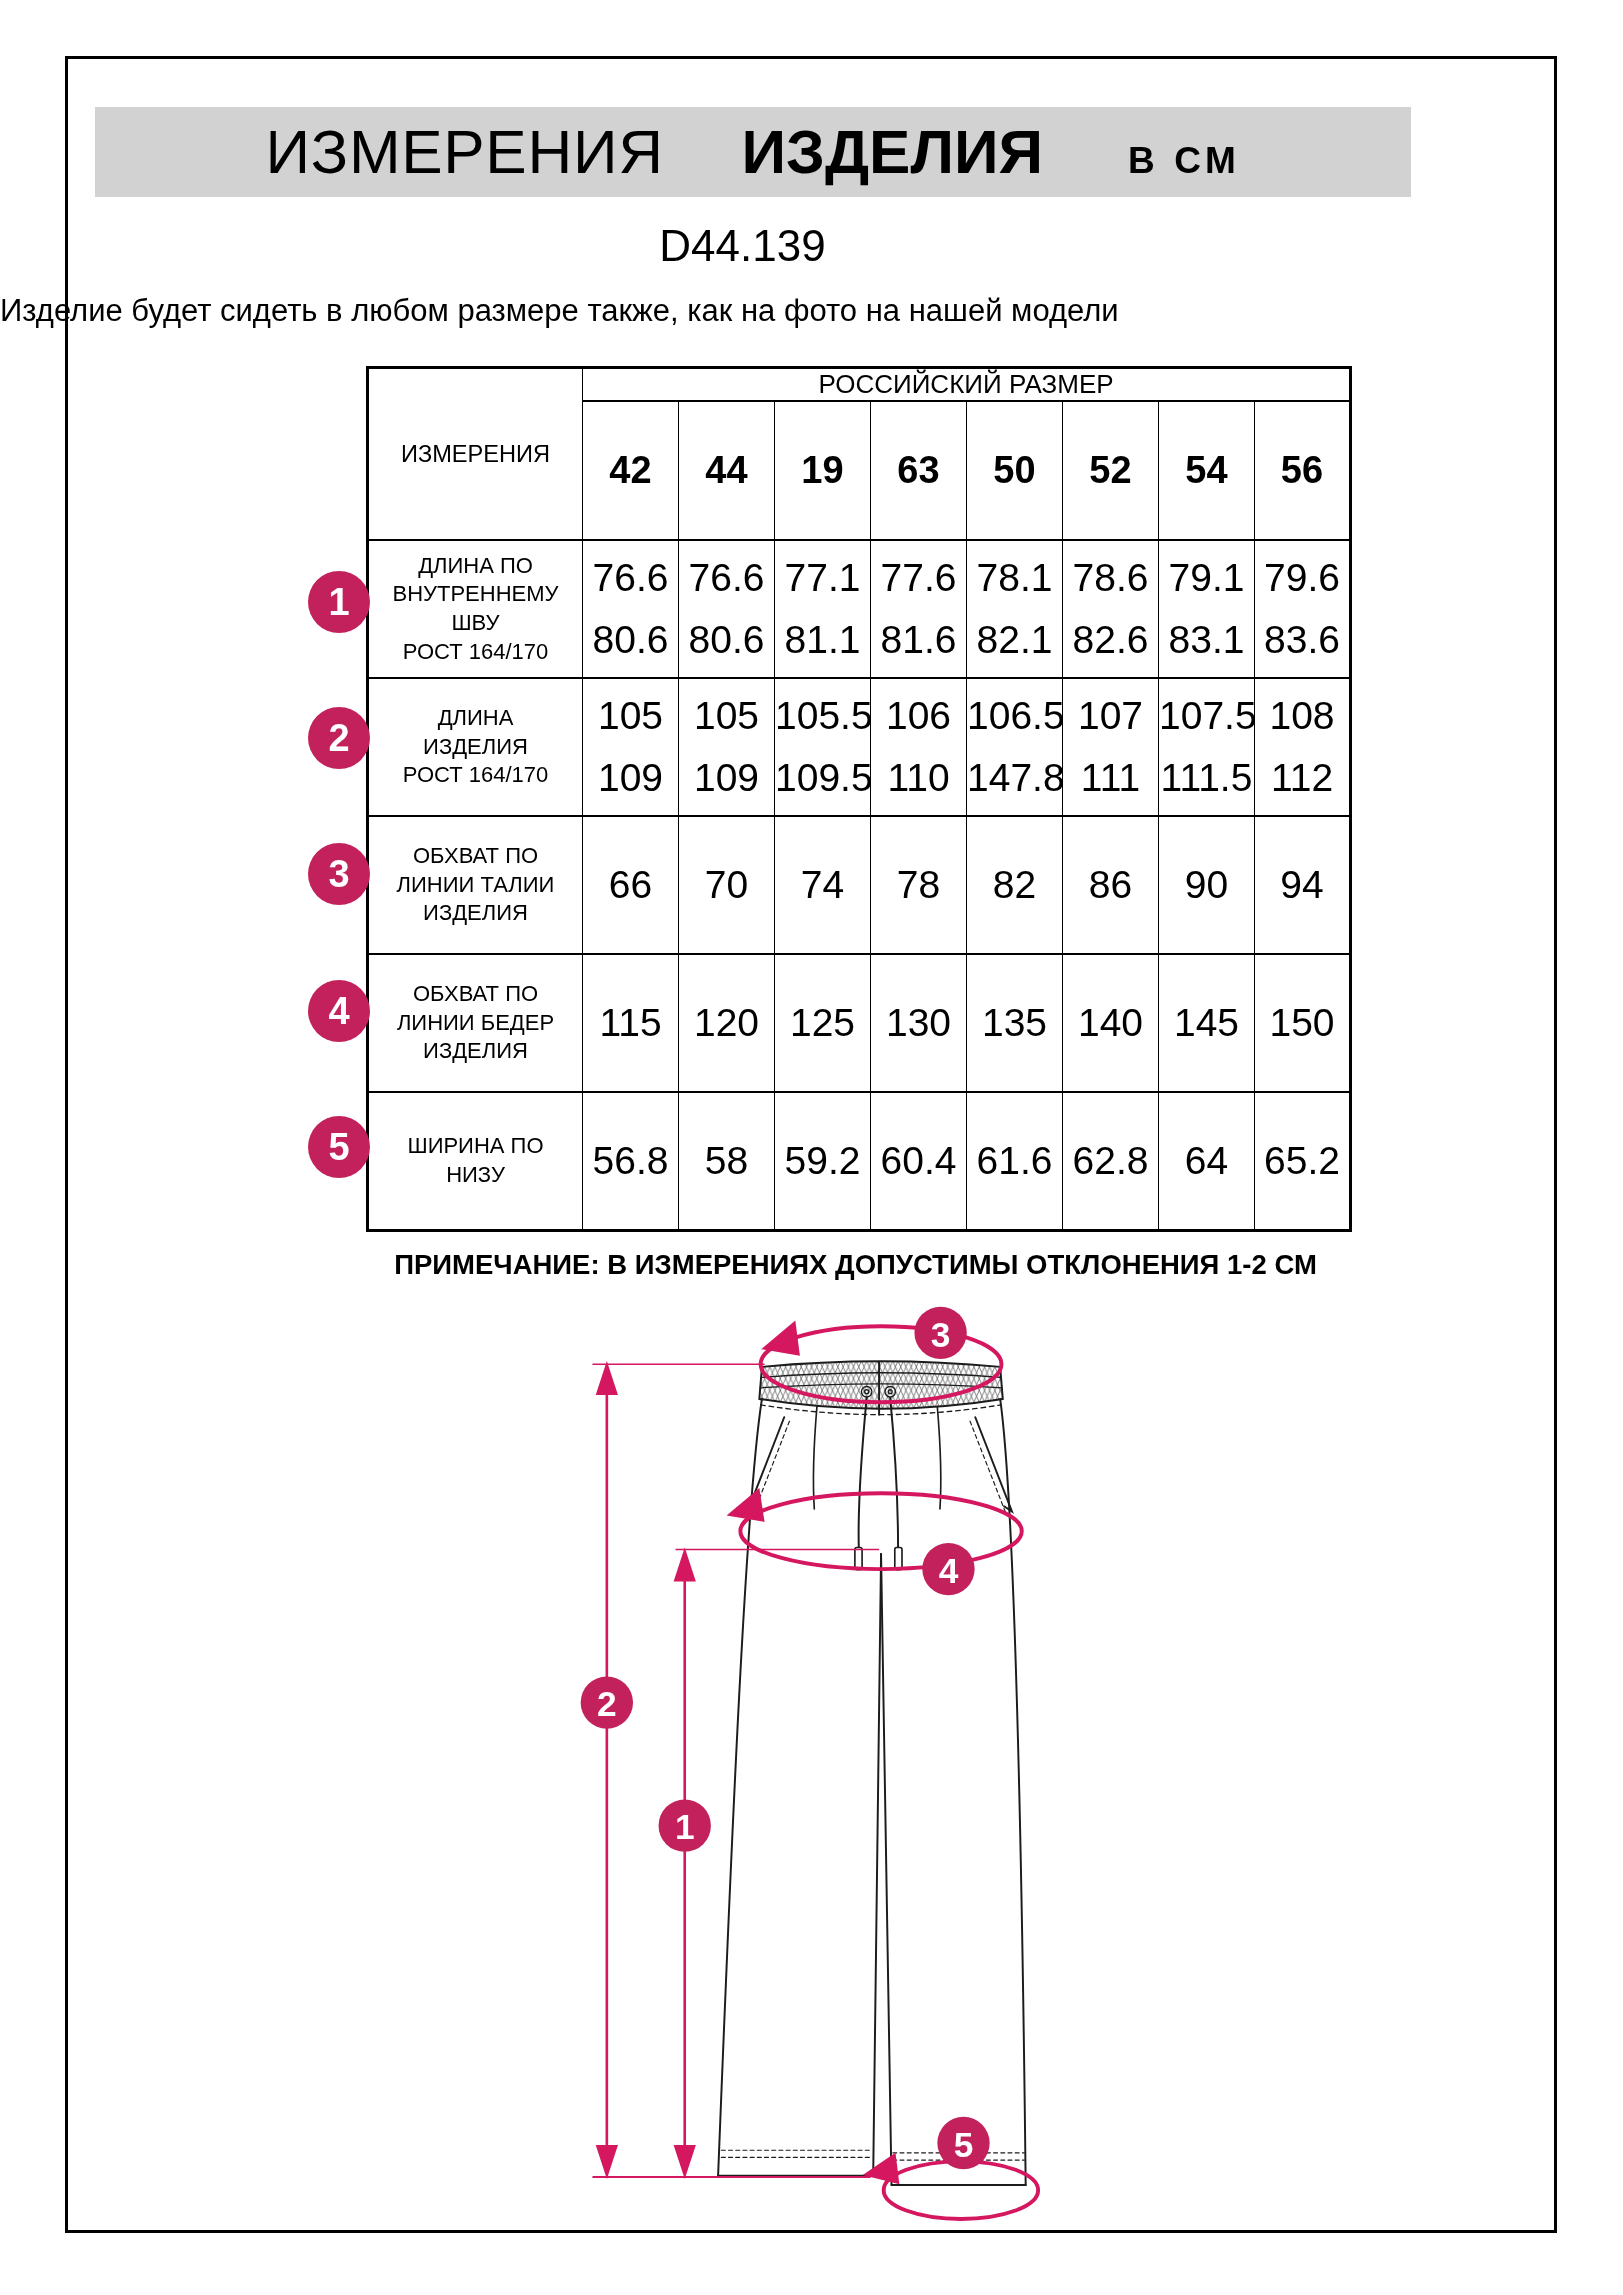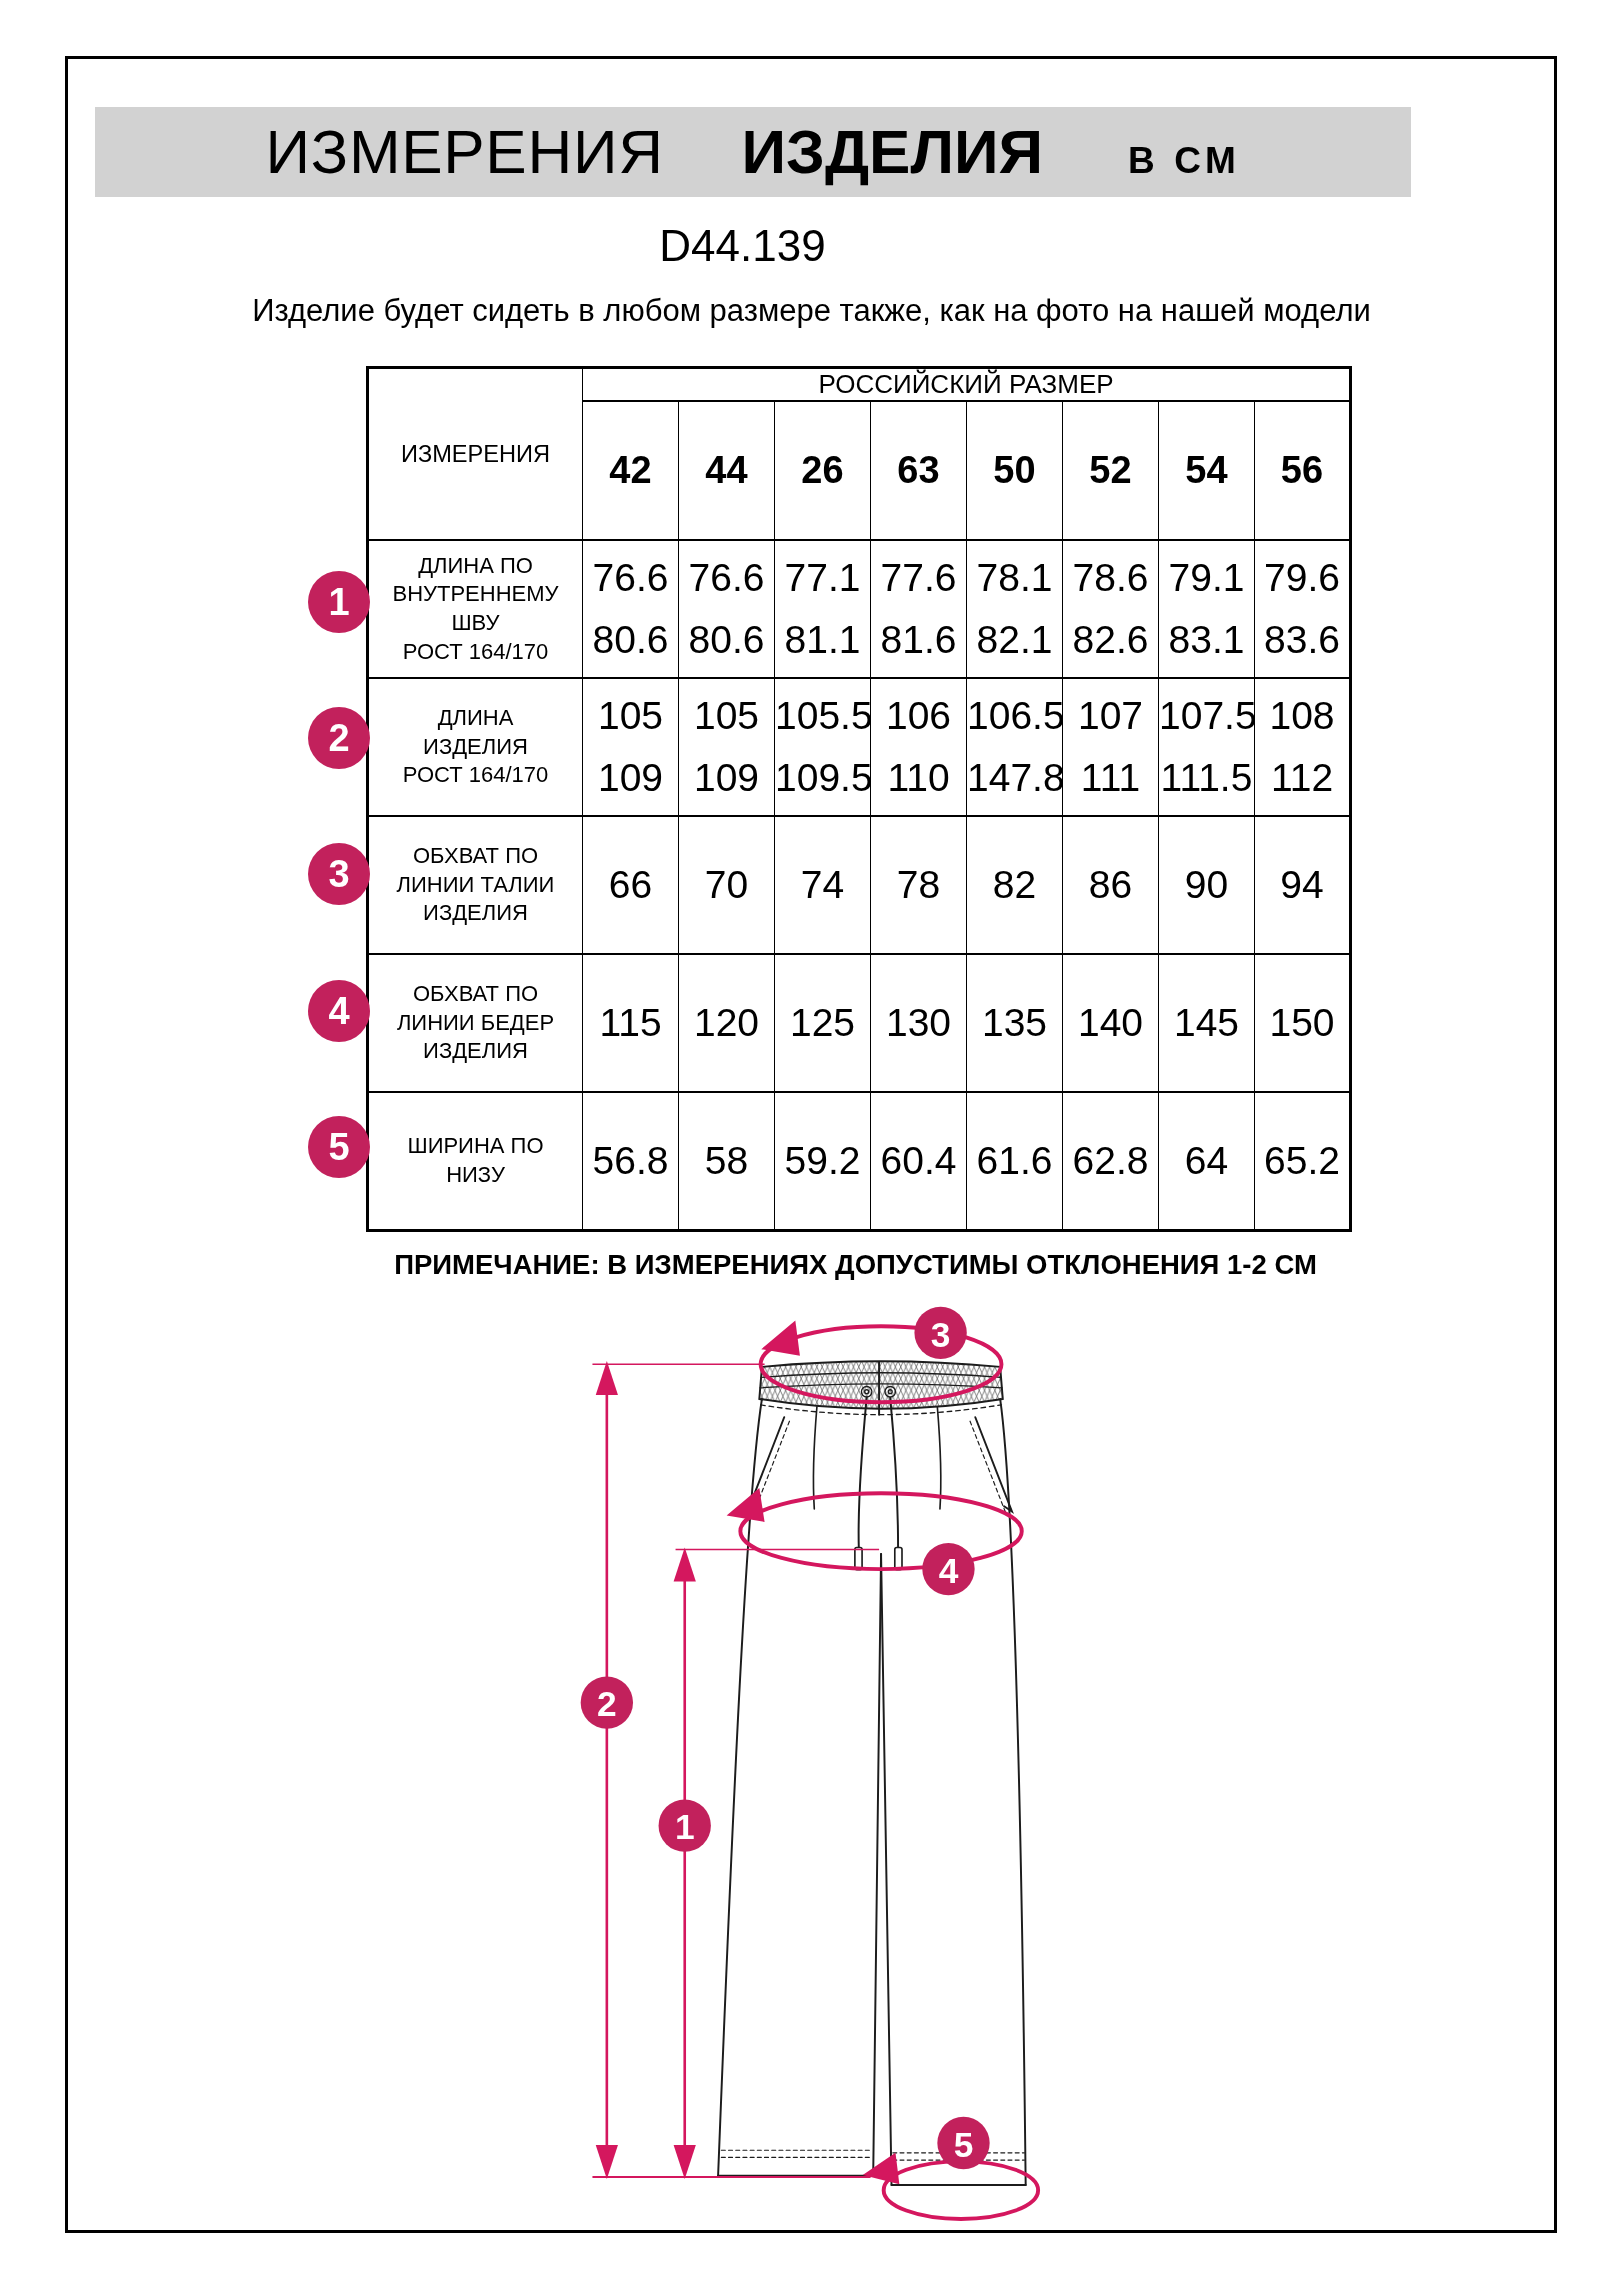--- a/index.html
+++ b/index.html
@@ -12,21 +12,21 @@
     border:3.3px solid #000;box-sizing:border-box;
   }
   .banner{
     position:absolute;left:95px;top:107px;width:1316px;height:90px;
     background:#D2D2D2;text-align:center;line-height:90px;white-space:nowrap;
   }
   .banner .t1{font-size:62px;font-weight:400;letter-spacing:0.7px;}
   .banner .t2{font-size:62px;font-weight:700;margin-left:75px;}
   .banner .t3{font-size:37px;font-weight:700;margin-left:82px;letter-spacing:4.6px;}
   .model{position:absolute;left:0;top:221px;width:1485px;text-align:center;font-size:44px;font-weight:400;}
-  .subtitle{position:absolute;left:0;top:293px;width:1623px;text-align:center;font-size:31px;}
+  .subtitle{position:absolute;left:0;top:293px;width:1623px;text-align:left;font-size:31px;}
   .size-table{
     position:absolute;left:366px;top:366px;width:979px;
     border-collapse:collapse;table-layout:fixed;border:3.3px solid #000;
   }
   .size-table td{
     border:1.3px solid #000;border-top-width:2.6px;border-bottom-width:2.6px;
     text-align:center;vertical-align:middle;padding:0;
   }
   .corner{font-size:23.6px;}
   .group{font-size:26px;height:31px;}
@@ -72,21 +72,21 @@
         <col style="width:96px">
     </colgroup>
     <thead>
       <tr>
         <td class="corner" rowspan="2">ИЗМЕРЕНИЯ</td>
         <td class="group" colspan="8">РОССИЙСКИЙ РАЗМЕР</td>
       </tr>
       <tr id="sizes-row">
           <td class="size-cell">42</td>
           <td class="size-cell">44</td>
-          <td class="size-cell">26</td>
+          <td class="size-cell">19</td>
           <td class="size-cell">63</td>
           <td class="size-cell">50</td>
           <td class="size-cell">52</td>
           <td class="size-cell">54</td>
           <td class="size-cell">56</td>
         </tr>
     </thead>
     <tbody id="table-body">
         <tr>
           <td class="label-cell">ДЛИНА ПО

